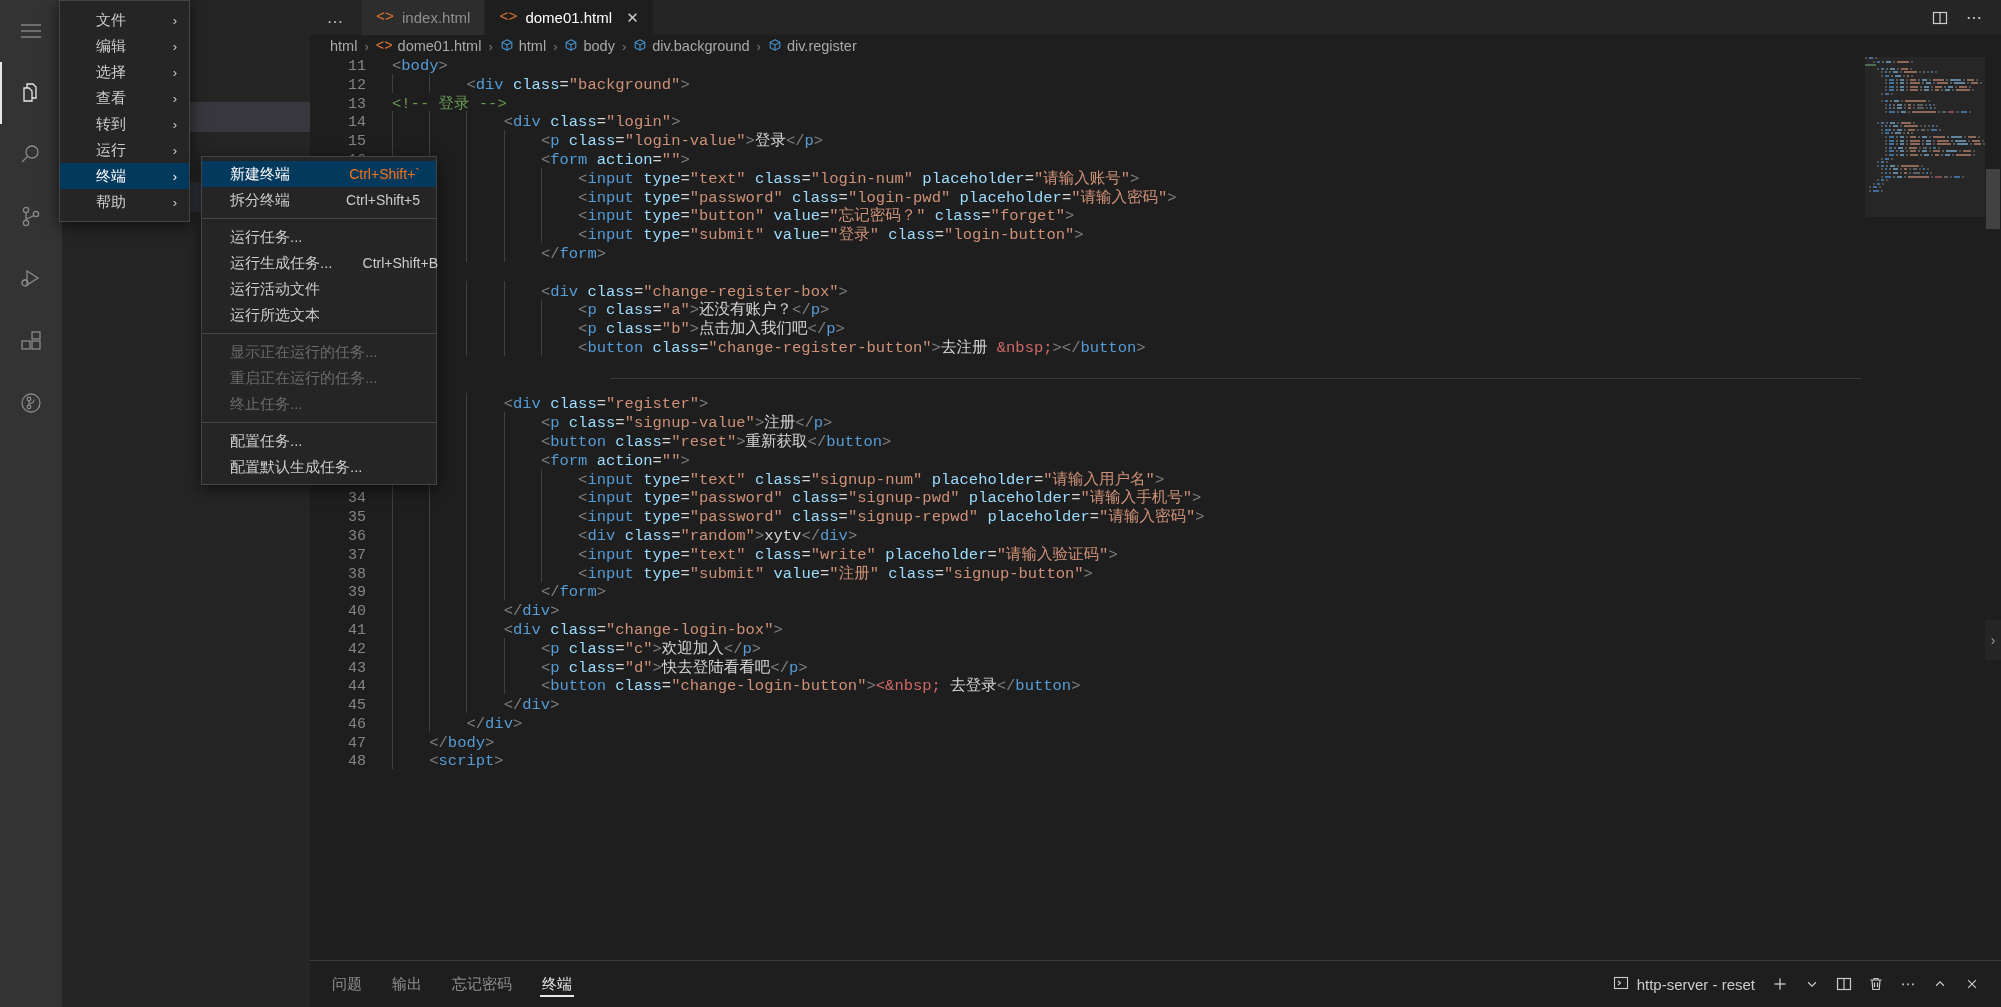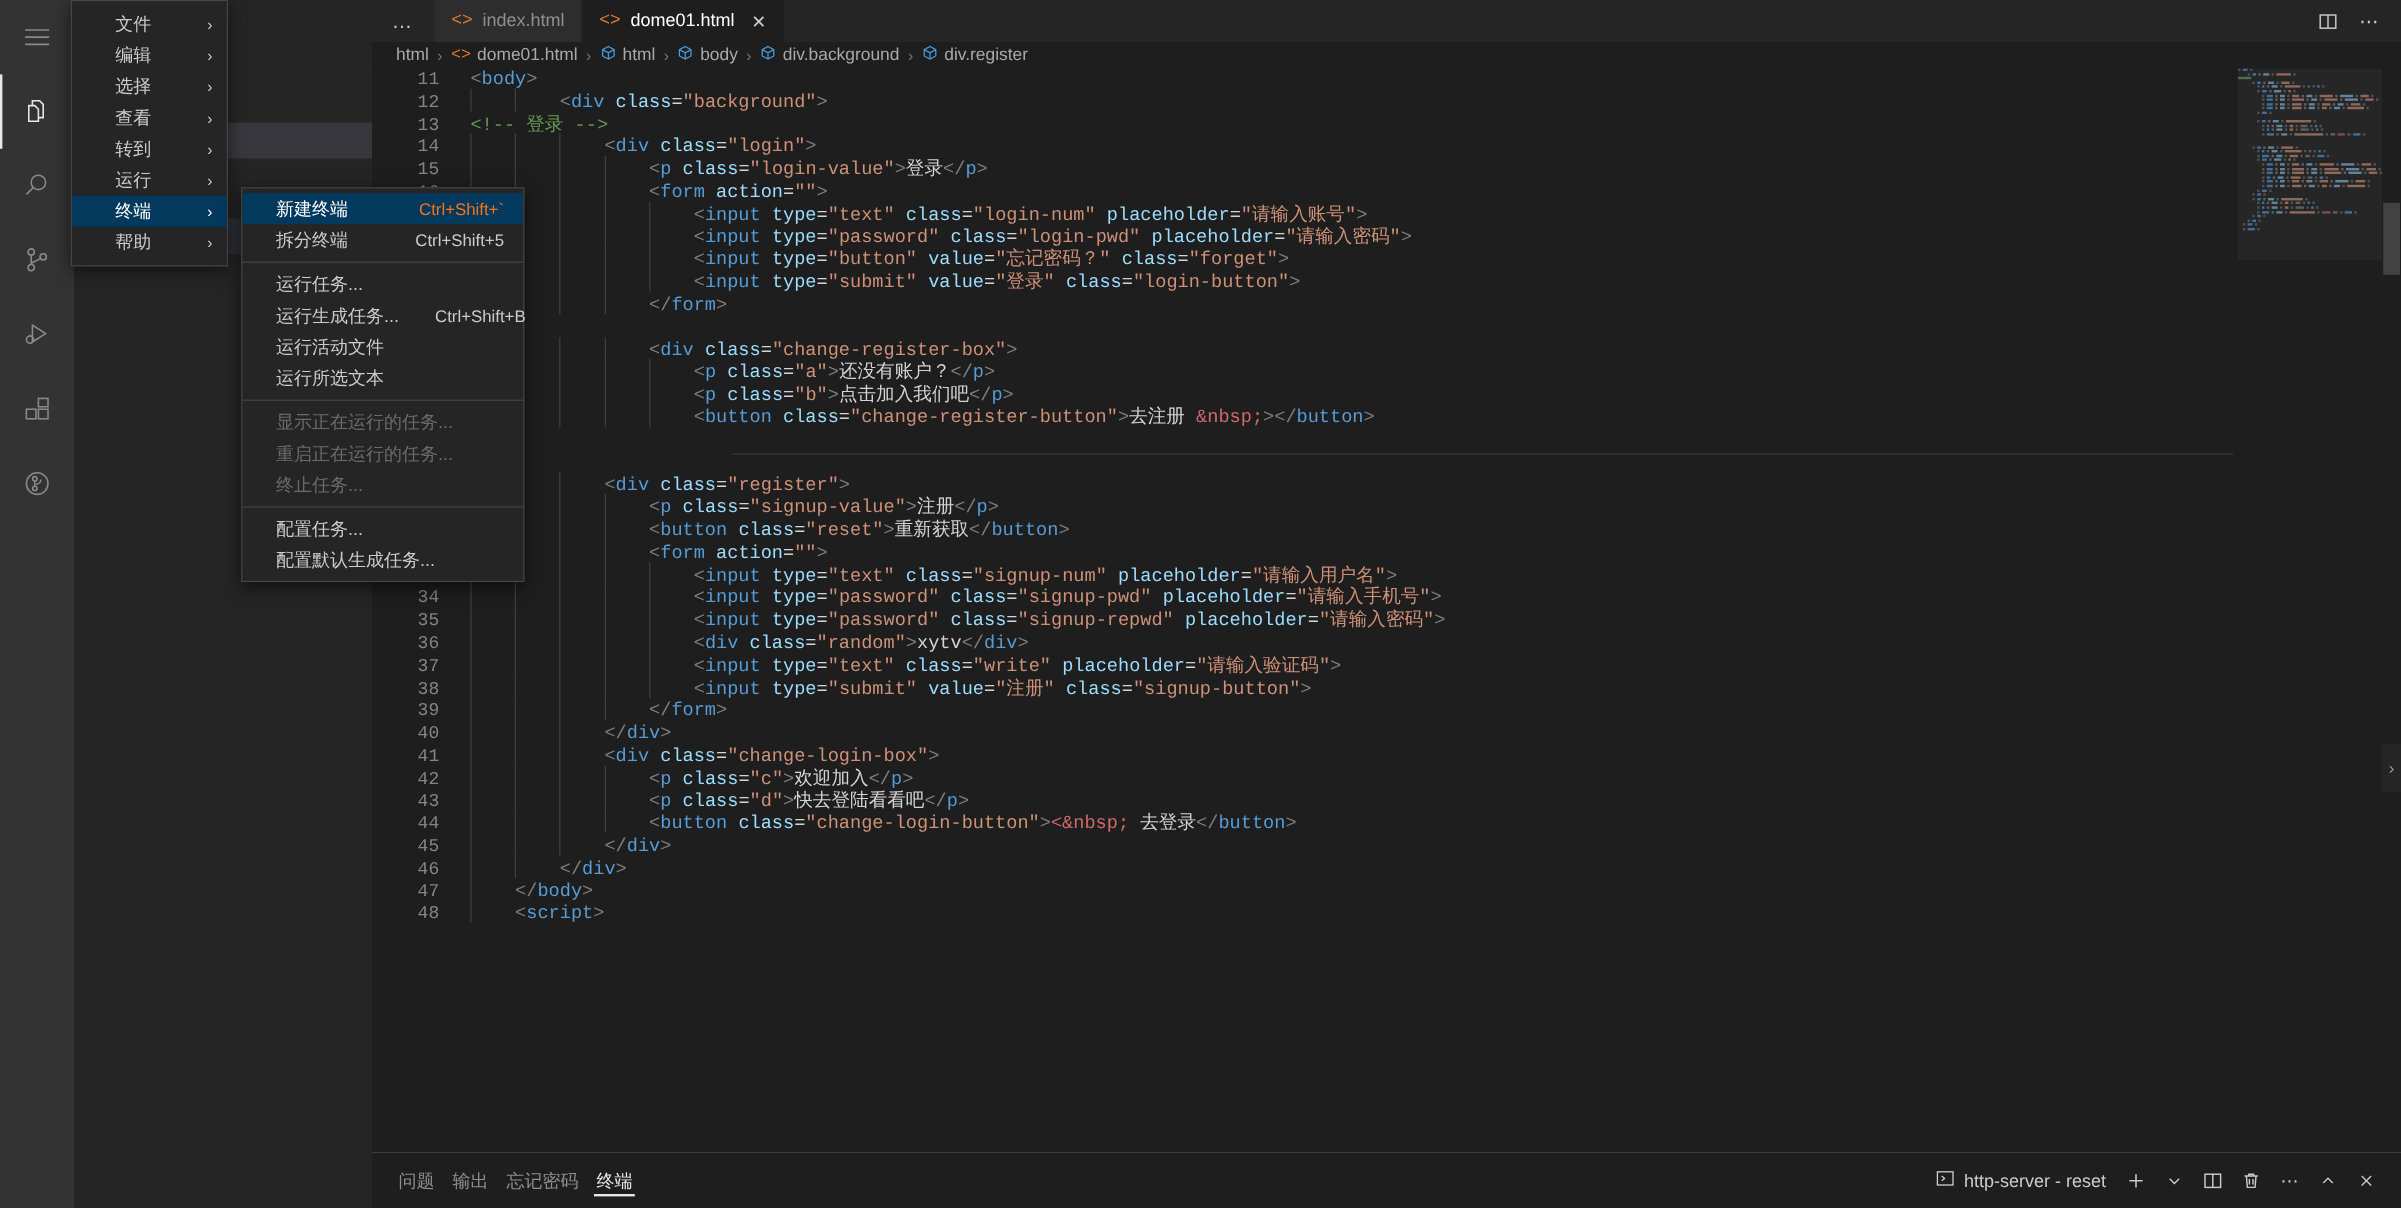--- a/index.html
+++ b/index.html
@@ -126,21 +126,21 @@
 
   
   .hsep { position:absolute; left:300px; right:140px; height:1px; background:#3a3a3a; }
 
   
   .panel {
     position:absolute; left:310px; right:0; bottom:0; height:47px;
     background:#1e1e1e; border-top:1px solid #3c3c3c;
     display:flex; align-items:center;
   }
-  .panel-tabs { display:flex; align-items:center; height:47px; padding-left:20px; gap:11px; }
+  .panel-tabs { display:flex; align-items:center; height:47px; padding-left:20px; gap:26px; }
   .p-tab {
     font-size:15px; color:#8f8f8f; height:47px; display:flex; align-items:center;
     position:relative; padding:0 2px;
   }
   .p-tab.active { color:#e7e7e7; }
   .p-tab.active:after {
     content:""; position:absolute; left:0; right:0; bottom:11px; height:1.5px; background:#e7e7e7;
   }
   .panel-right {
     margin-left:auto; display:flex; align-items:center; gap:6px; padding-right:16px;

